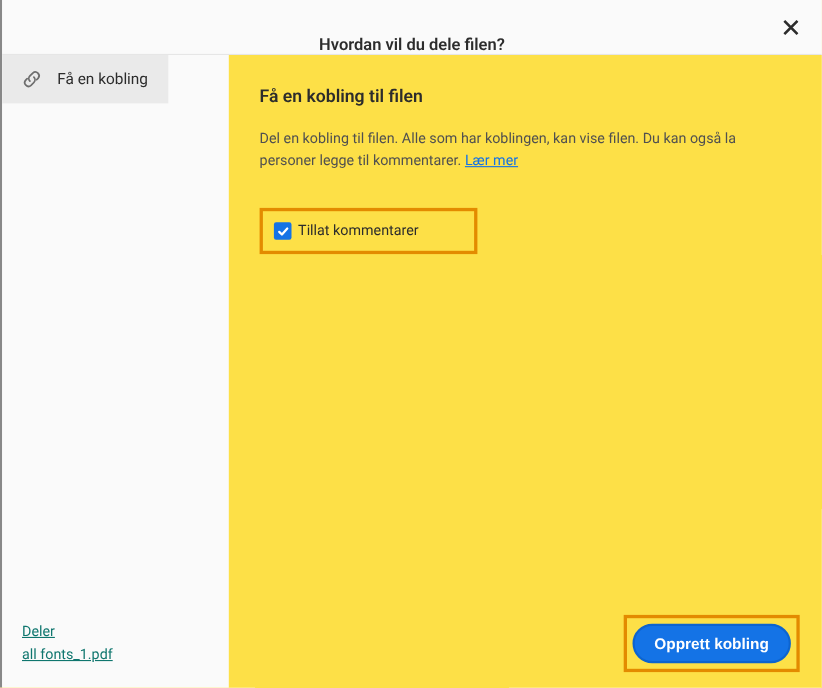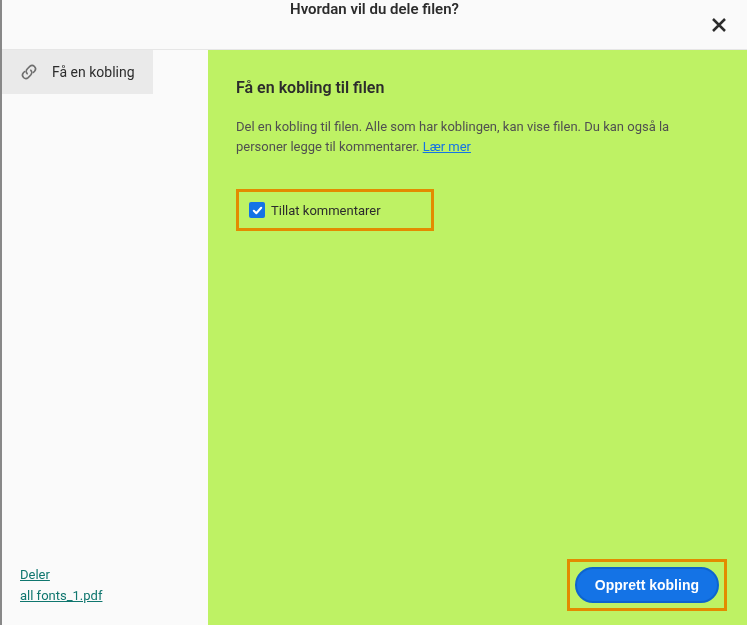--- a/index.html
+++ b/index.html
@@ -14,21 +14,21 @@
       height: 625px;
       background: #ffffff;
       position: relative;
       overflow: hidden;
       border-left: 2px solid #888;
     }
 
     .header {
       height: 50px;
       display: flex;
-      align-items: flex-start;
+      align-items: flex-end;
       justify-content: center;
       border-bottom: 1px solid #e6e6e6;
       position: relative;
       background: #fafafa;
     }
 
     .header-title {
       font-size: 15px;
       font-weight: 600;
       color: #2c2c2c;
@@ -104,21 +104,21 @@
       font-size: 13px;
       color: #0f766e;
       line-height: 1.6;
       text-decoration: underline;
     }
 
     .main {
       flex: 1;
       padding: 28px 28px;
       position: relative;
-      background: #bef264;
+      background: #fde047;
     }
 
     .main-heading {
       font-size: 16px;
       font-weight: 600;
       color: #2c2c2c;
       margin-bottom: 20px;
     }
 
     .main-desc {

